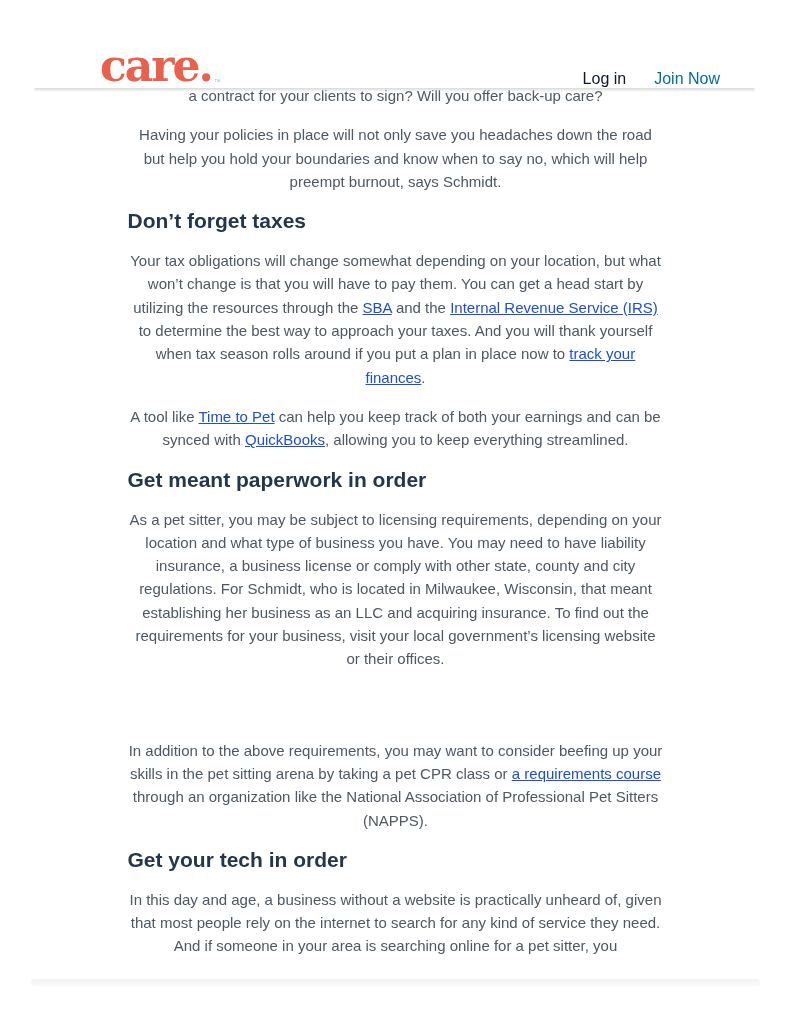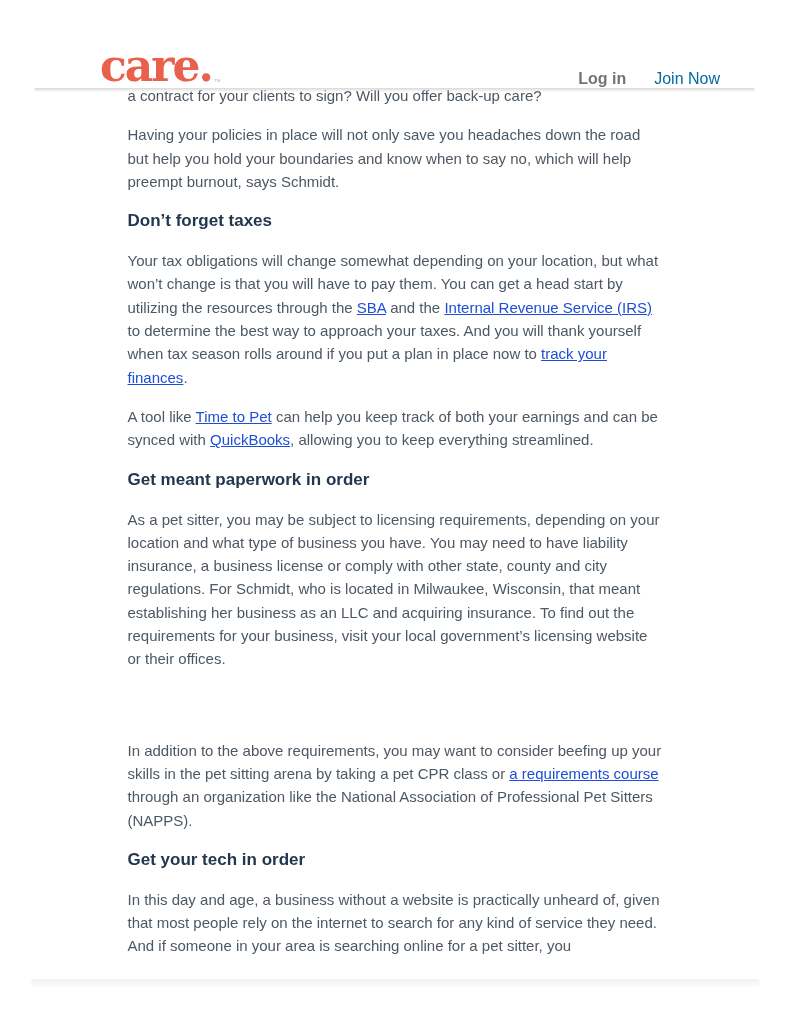--- a/index.html
+++ b/index.html
@@ -47,22 +47,22 @@
     color: #b9bcc0;
     font-weight: normal;
   }
   .header-nav {
     display: flex;
     align-items: center;
     gap: 28px;
     font-size: 16px;
   }
   .login-link {
-    color: #737373;
-    font-weight: bold;
+    color: #0f172a;
+    font-weight: normal;
     text-decoration: none;
   }
   .join-link {
     color: #0369a1;
     font-weight: normal;
     text-decoration: none;
   }
   
   header::after {
     content: "";
@@ -80,24 +80,24 @@
     position: relative;
     z-index: 1;
     width: 536px;
     margin: -20px auto 0 auto;
   }
   article {
     color: #4d5863;
     font-size: 15px;
     line-height: 23.3px;
   }
-  article p { margin: 16px 0; }
+  article p { margin: 16px 0; text-align: center; }
   article h2 {
     margin: 16px 0;
-    font-size: 17px;
+    font-size: 21px;
     line-height: 24px;
     font-weight: bold;
     color: #22374d;
   }
   article a {
     color: #1d4ed8;
     text-decoration: underline;
   }
   .ad-gap { height: 36px; }
 

